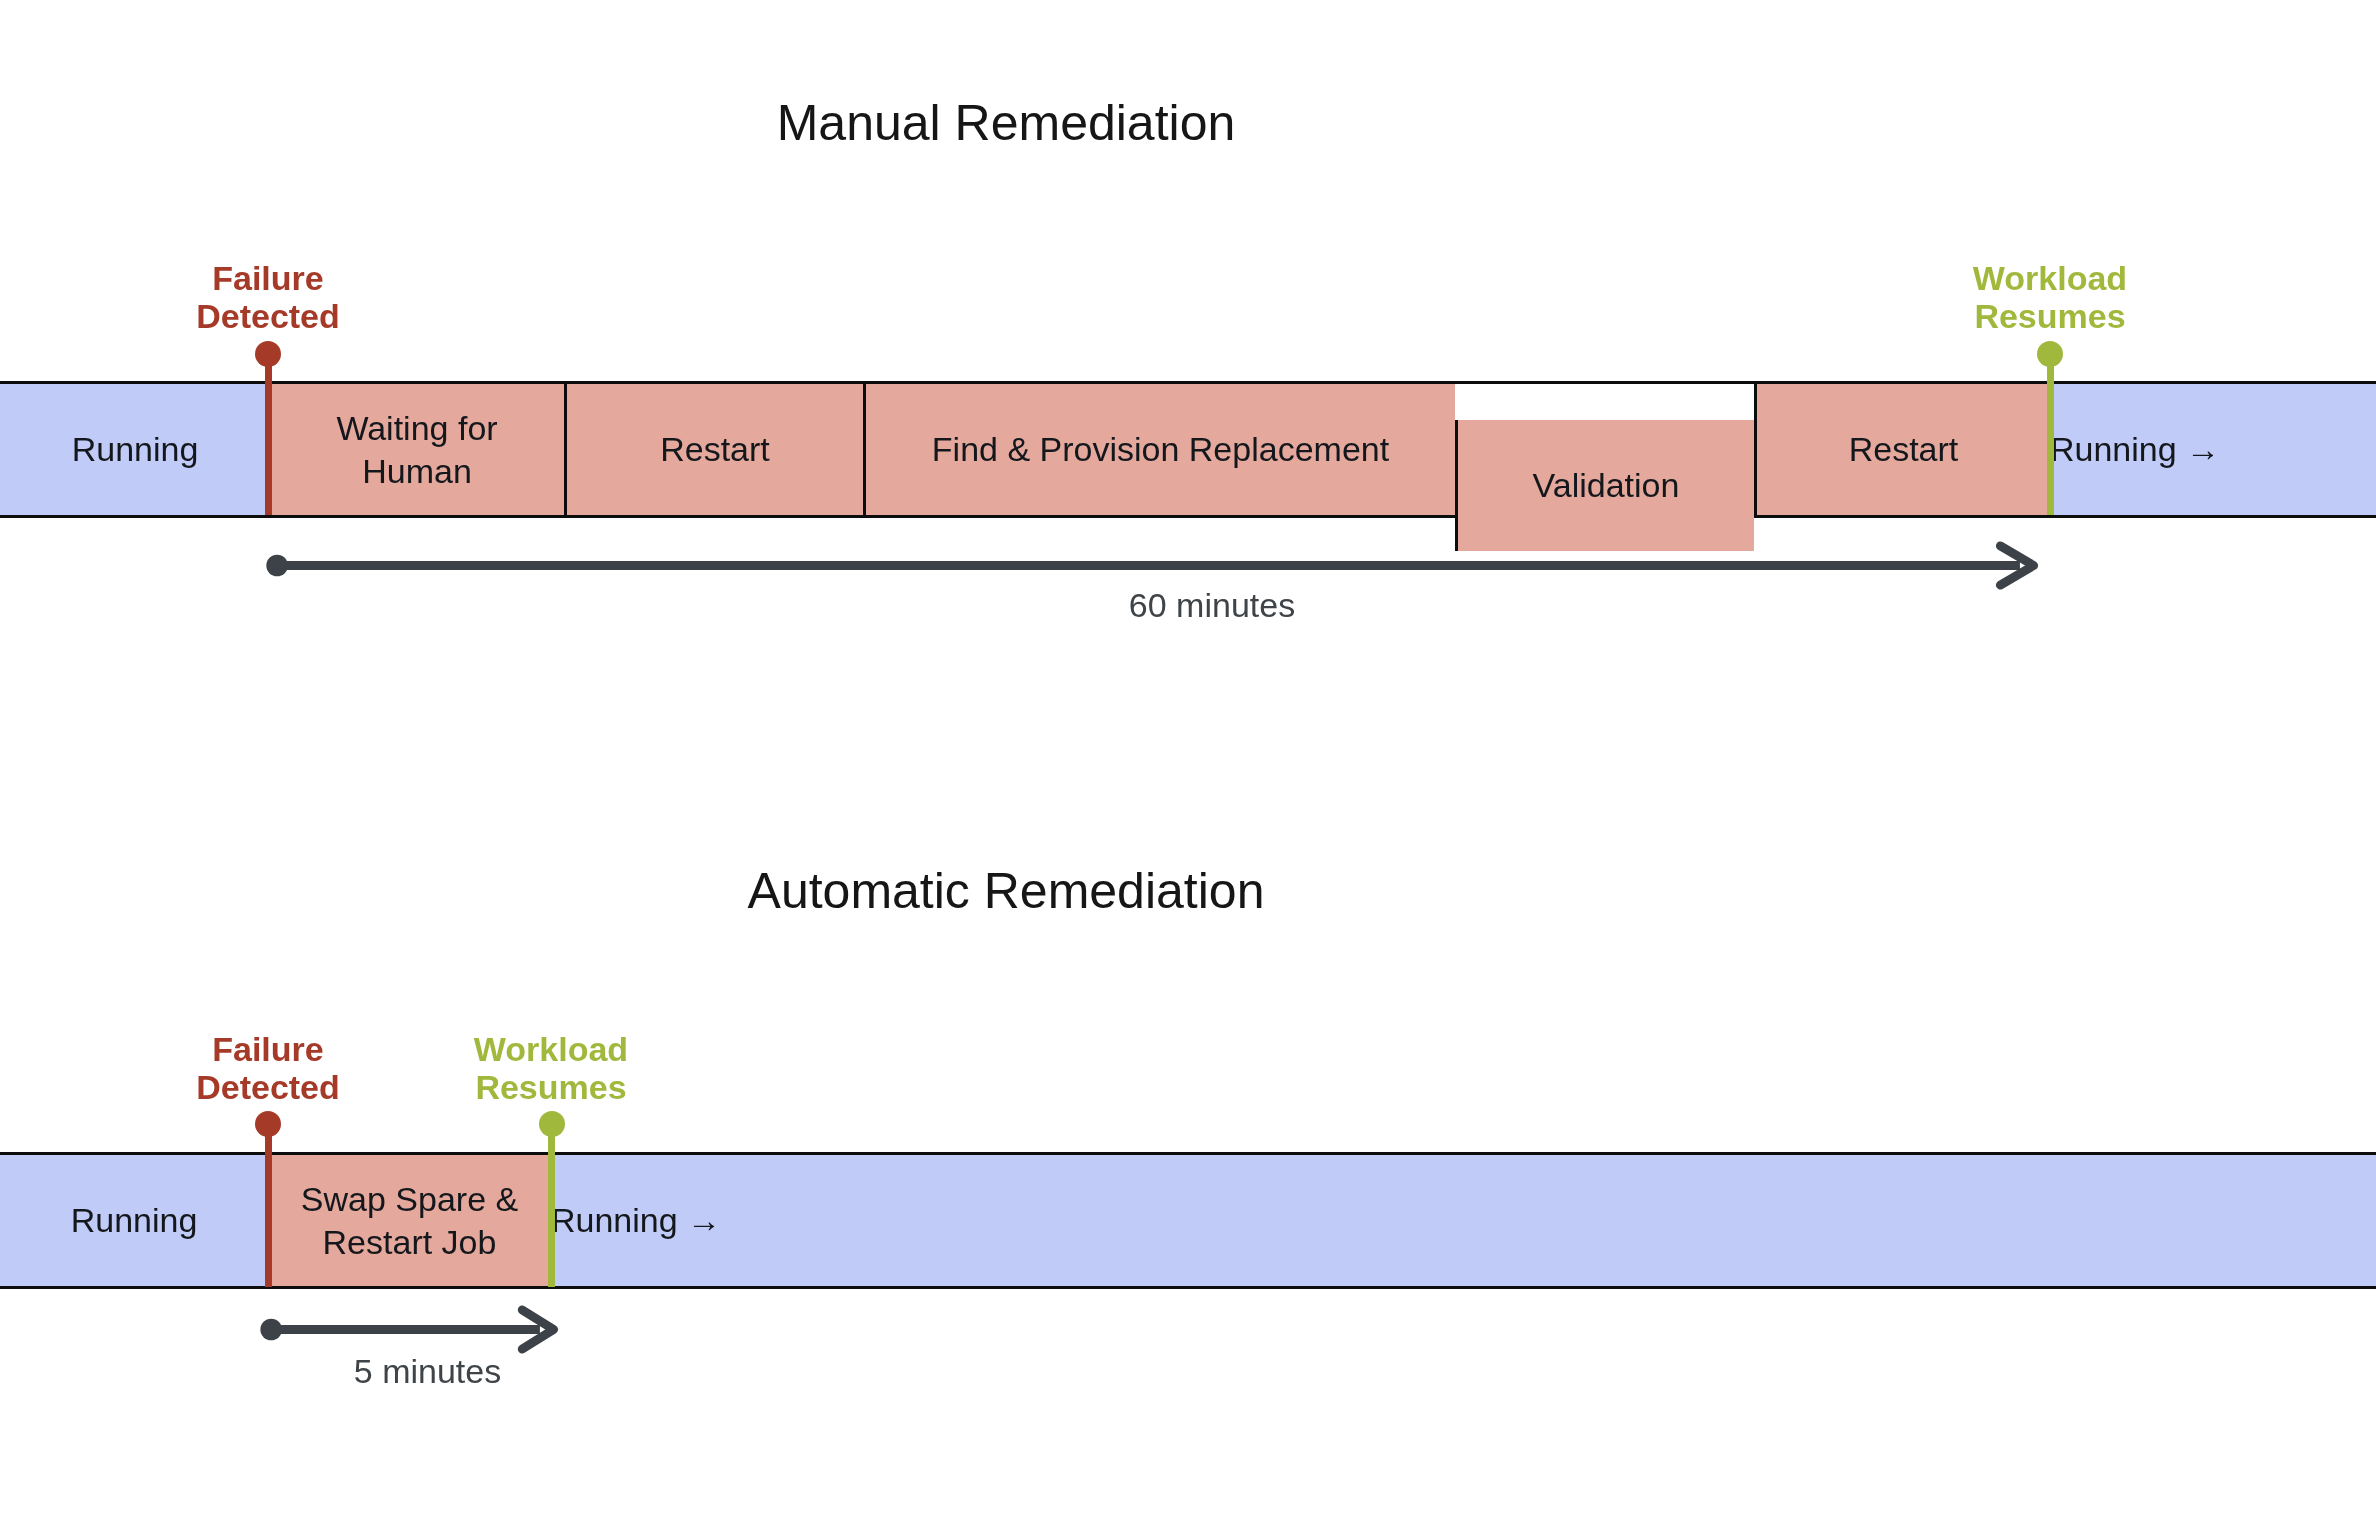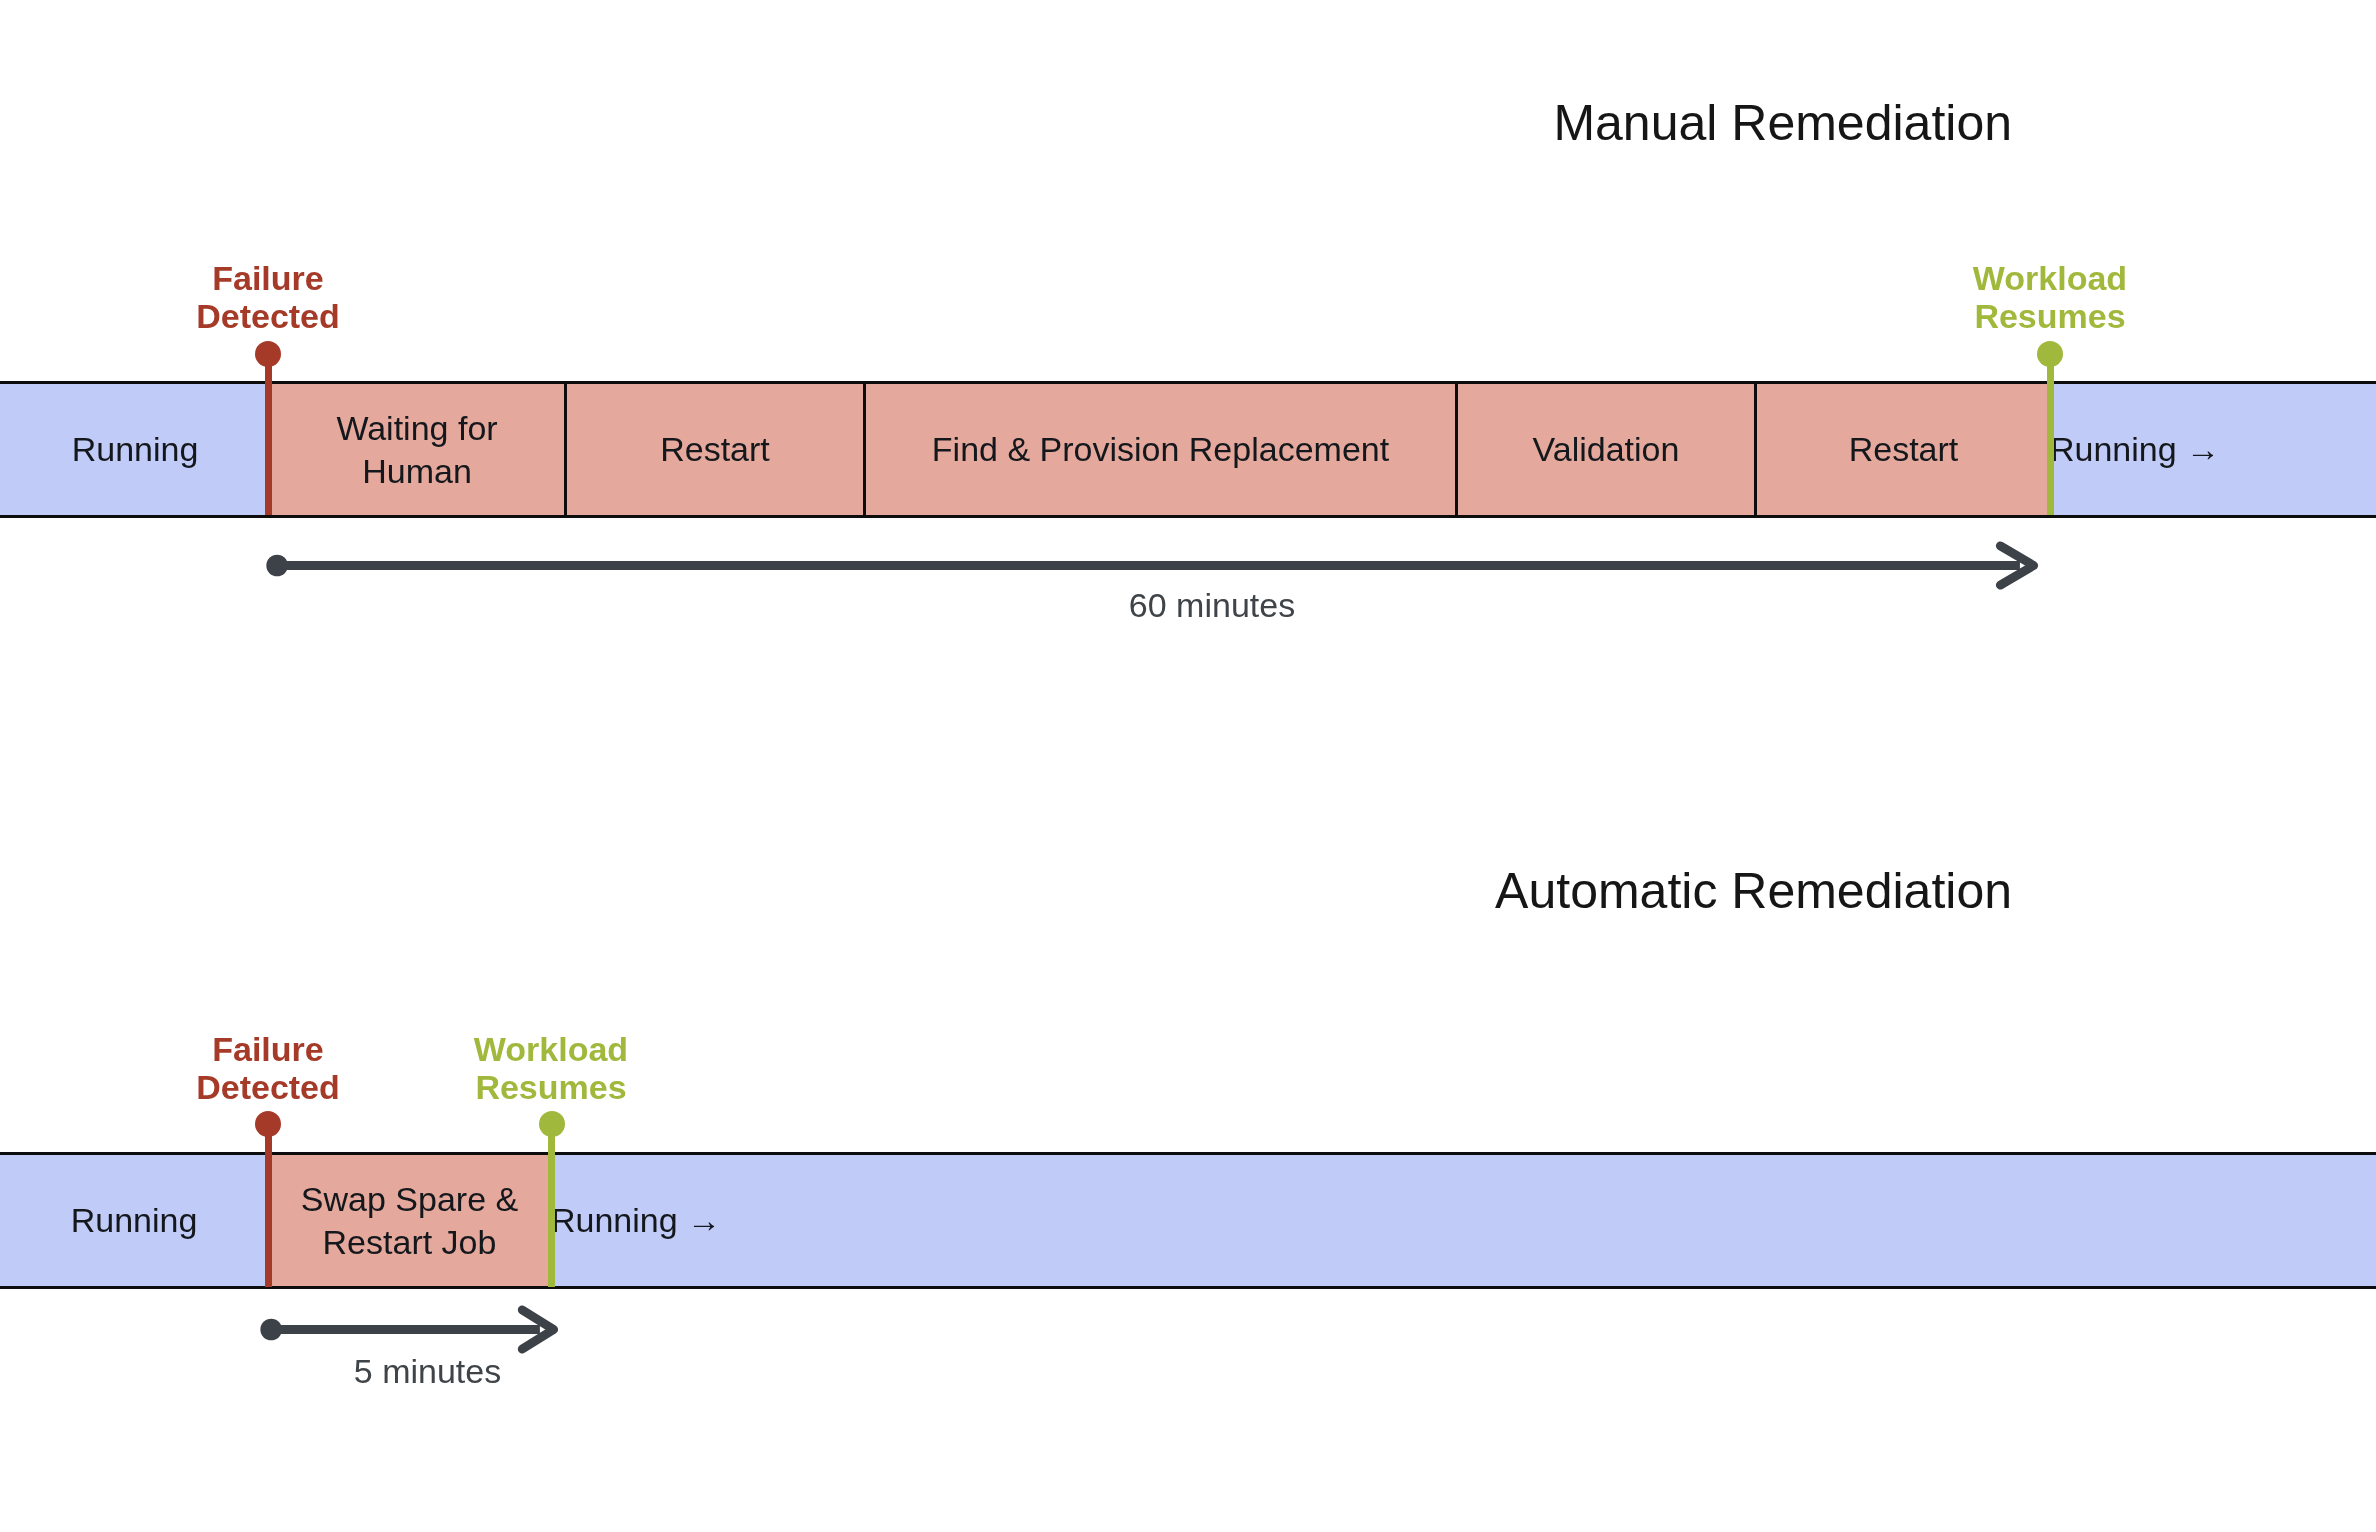--- a/index.html
+++ b/index.html
@@ -21,21 +21,21 @@
     position: relative;
     font-family: "Liberation Sans", "DejaVu Sans", sans-serif;
     color: var(--label-text);
     overflow: hidden;
   }
   .abs { position: absolute; }
 
   .diagram-title {
     left: 0;
     width: 2012px;
-    text-align: right;
+    text-align: center;
     font-size: 50px;
     font-weight: 400;
     color: var(--title-text);
     line-height: 57px;
   }
 
   .timeline-bar {
     left: 0;
     width: 2376px;
     height: 137px;
@@ -116,21 +116,21 @@
   <div>Resumes</div>
 </div>
 <div class="abs marker-stem resume" style="left:2047px; top:348px; height:167px;"></div>
 <div class="abs marker-dot resume" style="left:2037px; top:341px;"></div>
 
 <div class="abs timeline-bar" style="top:381px;">
   <div class="segment seg-running" style="width:270px;">Running</div>
   <div class="segment seg-incident" style="width:294px;">Waiting for Human</div>
   <div class="segment seg-incident seg-divider" style="width:299px;">Restart</div>
   <div class="segment seg-incident seg-divider" style="width:592px;">Find &amp; Provision Replacement</div>
-  <div class="segment seg-incident seg-divider" style="width:299px;">Validation</div>
+  <div class="segment seg-incident seg-divider" style="width:299px;margin-top:36px;">Validation</div>
   <div class="segment seg-incident seg-divider" style="width:296px;">Restart</div>
   <div class="segment seg-running seg-tail" style="width:326px;">
     <span class="tail-label">Running →</span>
   </div>
 </div>
 
 <svg class="abs" style="left:246px; top:540px;" width="1808" height="51" viewBox="0 0 1826 52">
   <circle class="arrow-fill" cx="23" cy="26" r="11"></circle>
   <line class="arrow-stroke" x1="23" y1="26" x2="1800" y2="26" stroke-width="9"></line>
   <polyline class="arrow-stroke" points="1780,6 1814,26 1780,46" fill="none" stroke-width="9" stroke-linecap="round" stroke-linejoin="round"></polyline>

